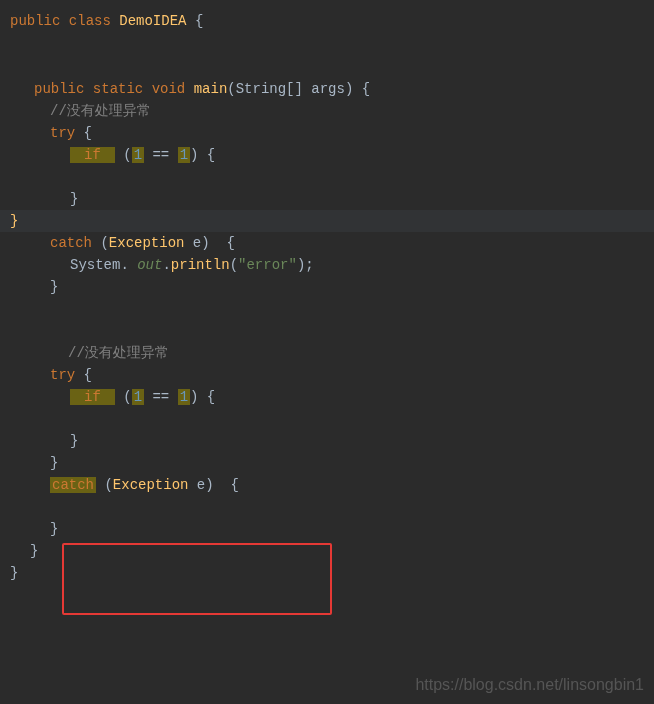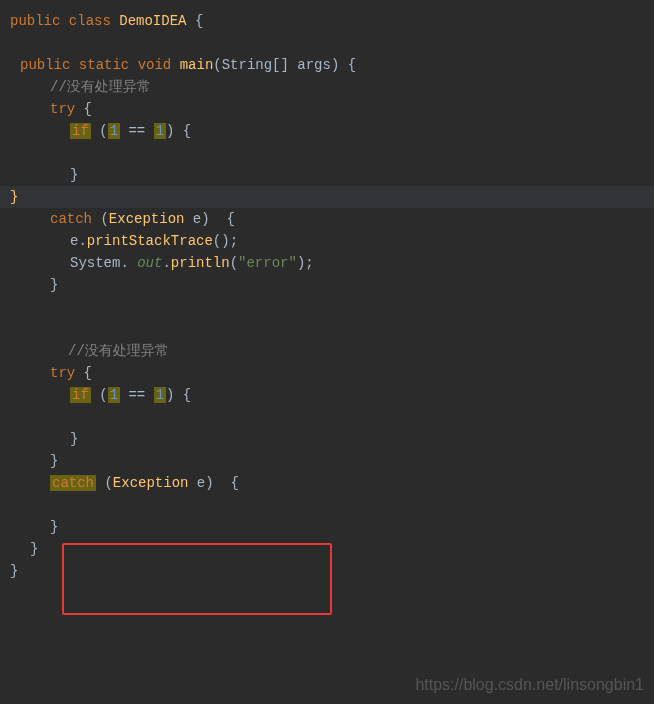--- a/index.html
+++ b/index.html
@@ -35,21 +35,21 @@
     .kw-green { color: #6a8759; } 
     .class-name { color: #ffc66d; }
     .normal { color: #a9b7c6; }
     .comment { color: #808080; }
     .method { color: #ffc66d; }
     .italic { font-style: italic; color: #6a8759; text-align: center; }
 
     .highlight-if {
       background-color: #6a6214;
       color: #cc7832;
-      padding: 0 2px;
+      padding: 0 14px;
     }
     .highlight-one {
       background-color: #6a6214;
       color: #6897bb;
       padding: 0 2px;
     }
 
     .catch-highlight {
       background-color: #6a6214;
       color: #cc7832;
@@ -84,21 +84,21 @@
 <body>
 
 <div class="code-container">
 
   <div class="line">
     <span class="normal"><span class="kw">public</span> <span class="kw">class</span> <span class="class-name">DemoIDEA</span> <span class="normal">{</span></span>
   </div>
 
   <div class="line"></div>
 
-  <div class="line" style="padding-left:20px;">
+  <div class="line" style="padding-left:34px;margin-top:24px;">
     <span class="normal"><span class="kw">public</span> <span class="kw">static</span> <span class="kw" style="color:#cc7832;">void</span> <span class="method">main</span><span class="normal">(String[] args) {</span></span>
   </div>
 
   <div class="line" style="padding-left:50px;">
     <span class="comment">//没有处理异常</span>
   </div>
 
   <div class="line" style="padding-left:50px;">
     <span class="normal"><span class="kw">try</span> {</span>
   </div>
@@ -114,23 +114,20 @@
   </div>
 
   <div class="line brace-line" style="padding-left:10px;">
     <span class="normal" style="color:#ffc66d;">}</span>
   </div>
 
   <div class="line" style="padding-left:50px;">
     <span class="normal"><span class="kw">catch</span> <span class="normal">(</span><span class="class-name">Exception</span><span class="normal"> e)  {</span></span>
   </div>
 
-  <div class="line" style="padding-left:70px;">
-    <span class="normal">e.<span class="method">printStackTrace</span>();</span>
-  </div>
 
   <div class="line" style="padding-left:70px;">
     <span class="normal">System. <span class="italic">out</span>.<span class="method">println</span>(<span class="kw-green">"error"</span>);</span>
   </div>
 
   <div class="line" style="padding-left:50px;">
     <span class="normal">}</span>
   </div>
 
   <div class="line"></div>

